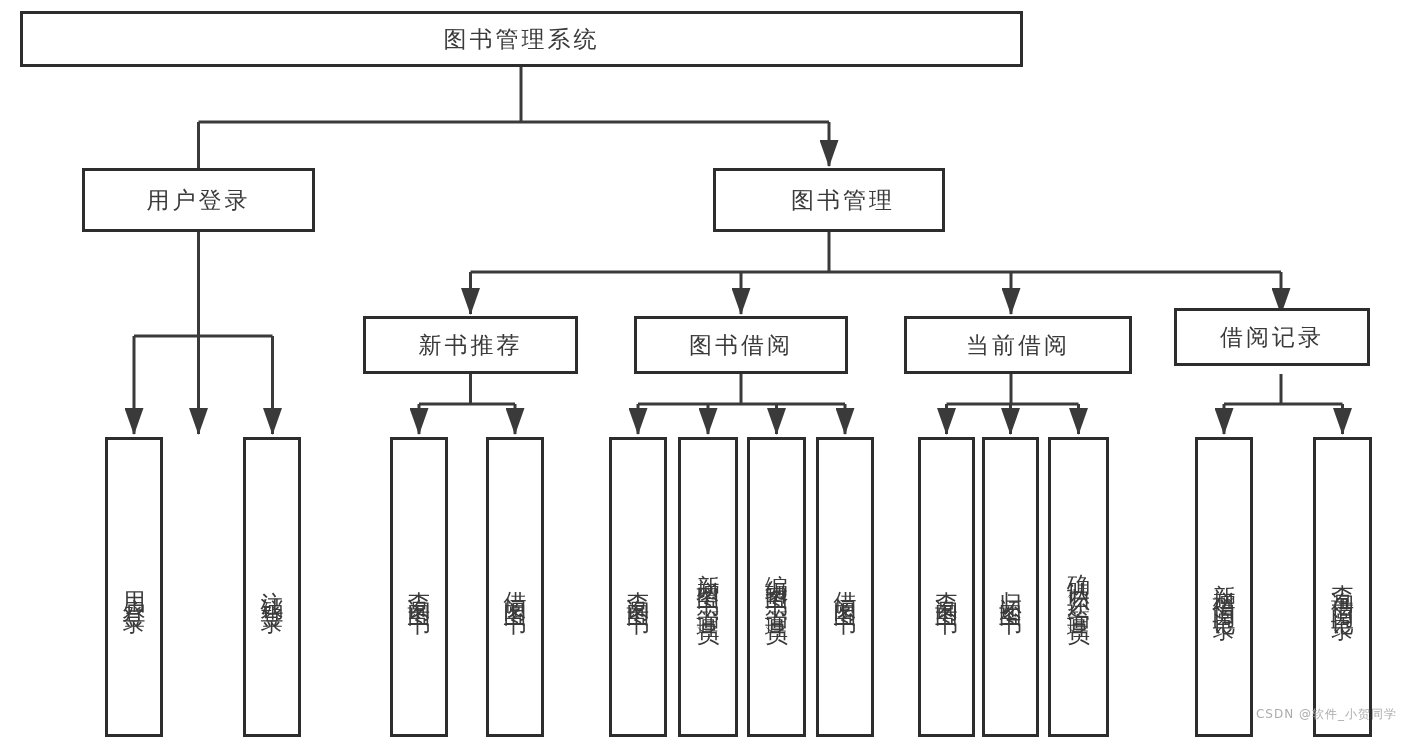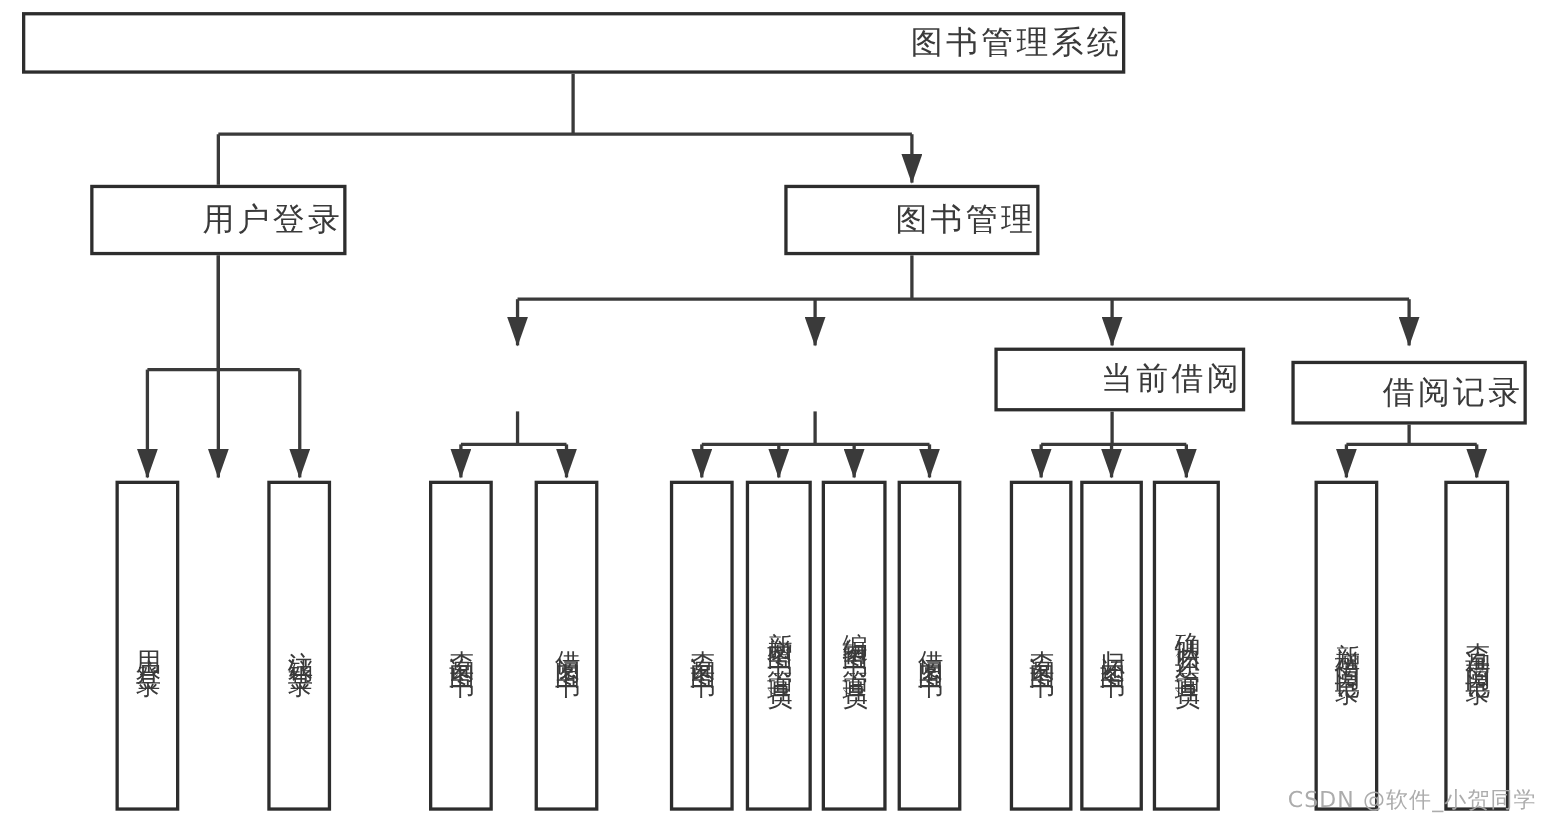--- a/index.html
+++ b/index.html
@@ -7,53 +7,53 @@
     position:relative; width:1405px; height:747px; background:#ffffff;
     font-family:"DejaVu Sans","Liberation Sans",sans-serif; overflow:hidden;
   }
   #connectors { position:absolute; left:0; top:0; z-index:1; }
   .box {
     position:absolute; box-sizing:border-box;
     border:3px solid #2d2d2d; background:#ffffff;
     display:flex; align-items:center; justify-content:center;
     color:#3a3a3a; z-index:2;
   }
-  .hbox { font-size:29px; letter-spacing:3px;justify-content:flex-end; }
+  .hbox { font-size:23px; letter-spacing:3px; }
   .vbox span {
     writing-mode:vertical-rl; text-orientation:mixed;
     font-size:23px; letter-spacing:7px; line-height:1; white-space:nowrap;
   }
   
   .n-root   { left:20px;  top:11px;  width:1003px; height:56px; }
   
   .n-l2a    { left:82px;  top:168px; width:233px;  height:64px; }
   .n-l2b    { left:713px; top:168px; width:232px;  height:64px;padding-left:28px; }
   
   .n-l3a    { left:363px;  top:316px; width:215px; height:58px; }
   .n-l3b    { left:634px;  top:316px; width:214px; height:58px; }
   .n-l3c    { left:904px;  top:316px; width:228px; height:58px; }
-  .n-l3d    { left:1174px; top:328px; width:214px; height:58px; }
+  .n-l3d    { left:1174px; top:308px; width:196px; height:58px; }
   
   .leaf { top:437px; height:300px; }
   .n-f0  { left:105px;  width:58px; }
   .n-f1  { left:243px;  width:58px; }
   .n-f2  { left:390px;  width:58px; }
   .n-f3  { left:486px;  width:58px; }
   .n-f4  { left:609px;  width:58px; }
   .n-f5  { left:678px;  width:60px; }
   .n-f6  { left:747px;  width:59px; }
   .n-f7  { left:816px;  width:58px; }
   .n-f8  { left:918px;  width:57px; }
   .n-f9  { left:982px;  width:57px; }
   .n-f10 { left:1048px; width:61px; }
   .n-f11 { left:1195px; width:58px; }
   .n-f12 { left:1313px; width:59px; }
   #watermark {
-    position:absolute; right:8px; bottom:6px; z-index:5;
-    font-size:20px; color:rgba(168,168,168,0.95); letter-spacing:1px;
+    position:absolute; right:8px; bottom:24px; z-index:5;
+    font-size:12px; color:rgba(168,168,168,0.95); letter-spacing:1px;
     white-space:nowrap;
     text-align:right;
   }
 </style>
 </head>
 <body>
 
 <div id="stage">
 
   <svg id="connectors" width="1405" height="747" viewBox="0 0 1405 747">
@@ -111,20 +111,26 @@
     <span>图书管理系统</span>
   </div>
 
   <div class="box hbox n-l2a">
     <span>用户登录</span>
   </div>
   <div class="box hbox n-l2b">
     <span>图书管理</span>
   </div>
 
+  <div class="box hbox n-l3a">
+    <span>新书推荐</span>
+  </div>
+  <div class="box hbox n-l3b">
+    <span>图书借阅</span>
+  </div>
   <div class="box hbox n-l3c">
     <span>当前借阅</span>
   </div>
   <div class="box hbox n-l3d">
     <span>借阅记录</span>
   </div>
 
   <div class="box vbox leaf n-f0">
     <span>用户登录</span>
   </div>

